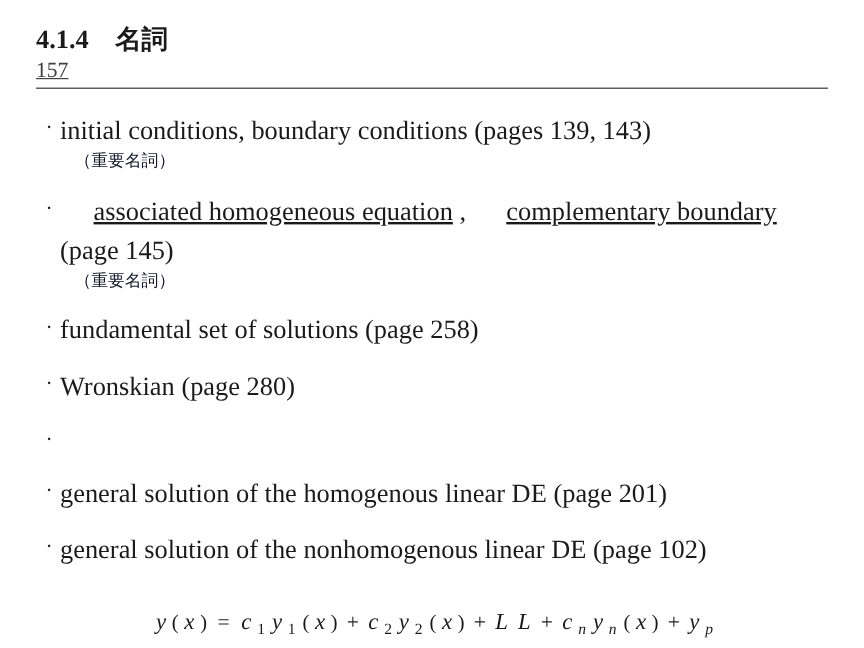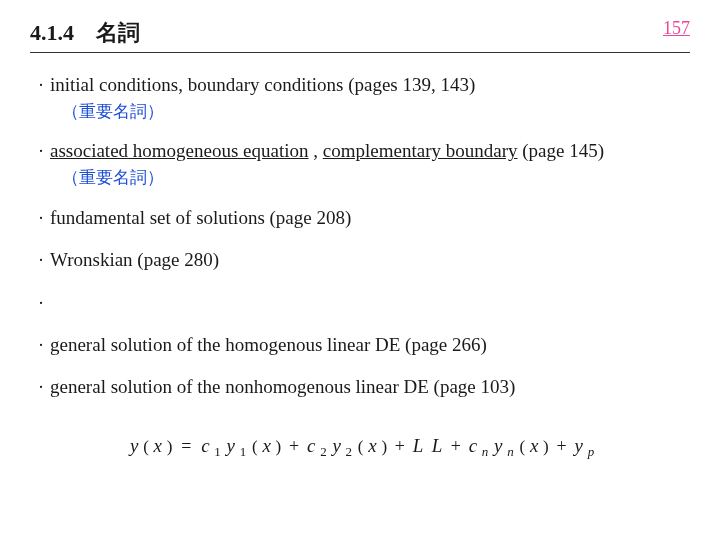--- a/index.html
+++ b/index.html
@@ -26,32 +26,33 @@
       position: relative;
     }
 
     .header-section {
       display: flex;
       justify-content: space-between;
       align-items: flex-start;
       margin-bottom: 18px;
       border-bottom: 1px solid #333;
       padding-bottom: 4px;
+      flex-direction: column;
     }
 
     .section-title {
       font-size: 22px;
       font-weight: bold;
       color: #1a1a1a;
     }
 
     .page-number {
       font-size: 18px;
       font-weight: normal;
-      color: #ec4899;
+      color: #404040;
       text-decoration: underline;
     }
 
     .content-area {
       padding: 0 8px;
     }
 
     .bullet-item {
       display: flex;
       flex-direction: column;
@@ -65,32 +66,33 @@
     }
 
     .bullet-dot {
       font-size: 18px;
       margin-right: 6px;
       flex-shrink: 0;
       margin-top: 1px;
     }
 
     .bullet-text {
-      font-size: 19px;
+      font-size: 22px;
       line-height: 1.5;
     }
 
     .underline-text {
       text-decoration: underline;
+      margin-left: 28px;
     }
 
     .chinese-note {
       margin-left: 24px;
-      font-size: 17px;
-      color: #1d4ed8;
+      font-size: 14px;
+      color: #0f172a;
       line-height: 1.4;
     }
 
     .formula-area {
       margin-top: 18px;
       display: flex;
       justify-content: center;
       align-items: center;
     }
 
@@ -124,48 +126,48 @@
         <span class="bullet-text">
           <span class="underline-text">associated homogeneous equation</span> , <span class="underline-text">complementary boundary</span> (page 145)
         </span>
       </div>
       <div class="chinese-note">（重要名詞）</div>
     </div>
 
     <div class="bullet-item">
       <div class="bullet-line">
         <span class="bullet-dot">·</span>
-        <span class="bullet-text">fundamental set of solutions (page 208)</span>
+        <span class="bullet-text">fundamental set of solutions (page 258)</span>
       </div>
     </div>
 
     <div class="bullet-item">
       <div class="bullet-line">
         <span class="bullet-dot">·</span>
         <span class="bullet-text">Wronskian (page 280)</span>
       </div>
     </div>
 
     <div class="bullet-item">
       <div class="bullet-line">
         <span class="bullet-dot">·</span>
       </div>
     </div>
 
     <div class="bullet-item">
       <div class="bullet-line">
         <span class="bullet-dot">·</span>
-        <span class="bullet-text">general solution of the homogenous linear DE (page 266)</span>
-      </div>
-    </div>
-
-    <div class="bullet-item">
-      <div class="bullet-line">
-        <span class="bullet-dot">·</span>
-        <span class="bullet-text">general solution of the nonhomogenous linear DE (page 103)</span>
+        <span class="bullet-text">general solution of the homogenous linear DE (page 201)</span>
+      </div>
+    </div>
+
+    <div class="bullet-item">
+      <div class="bullet-line">
+        <span class="bullet-dot">·</span>
+        <span class="bullet-text">general solution of the nonhomogenous linear DE (page 102)</span>
       </div>
     </div>
 
     <div class="formula-area">
       <svg class="formula-svg" width="480" height="52" viewBox="0 0 480 52">
 
         <text font-family="Times New Roman, serif" font-style="italic" font-size="19" fill="#1a1a1a">
           
           <tspan x="10" y="32">y</tspan>
           <tspan font-style="normal" font-size="17">(</tspan>

